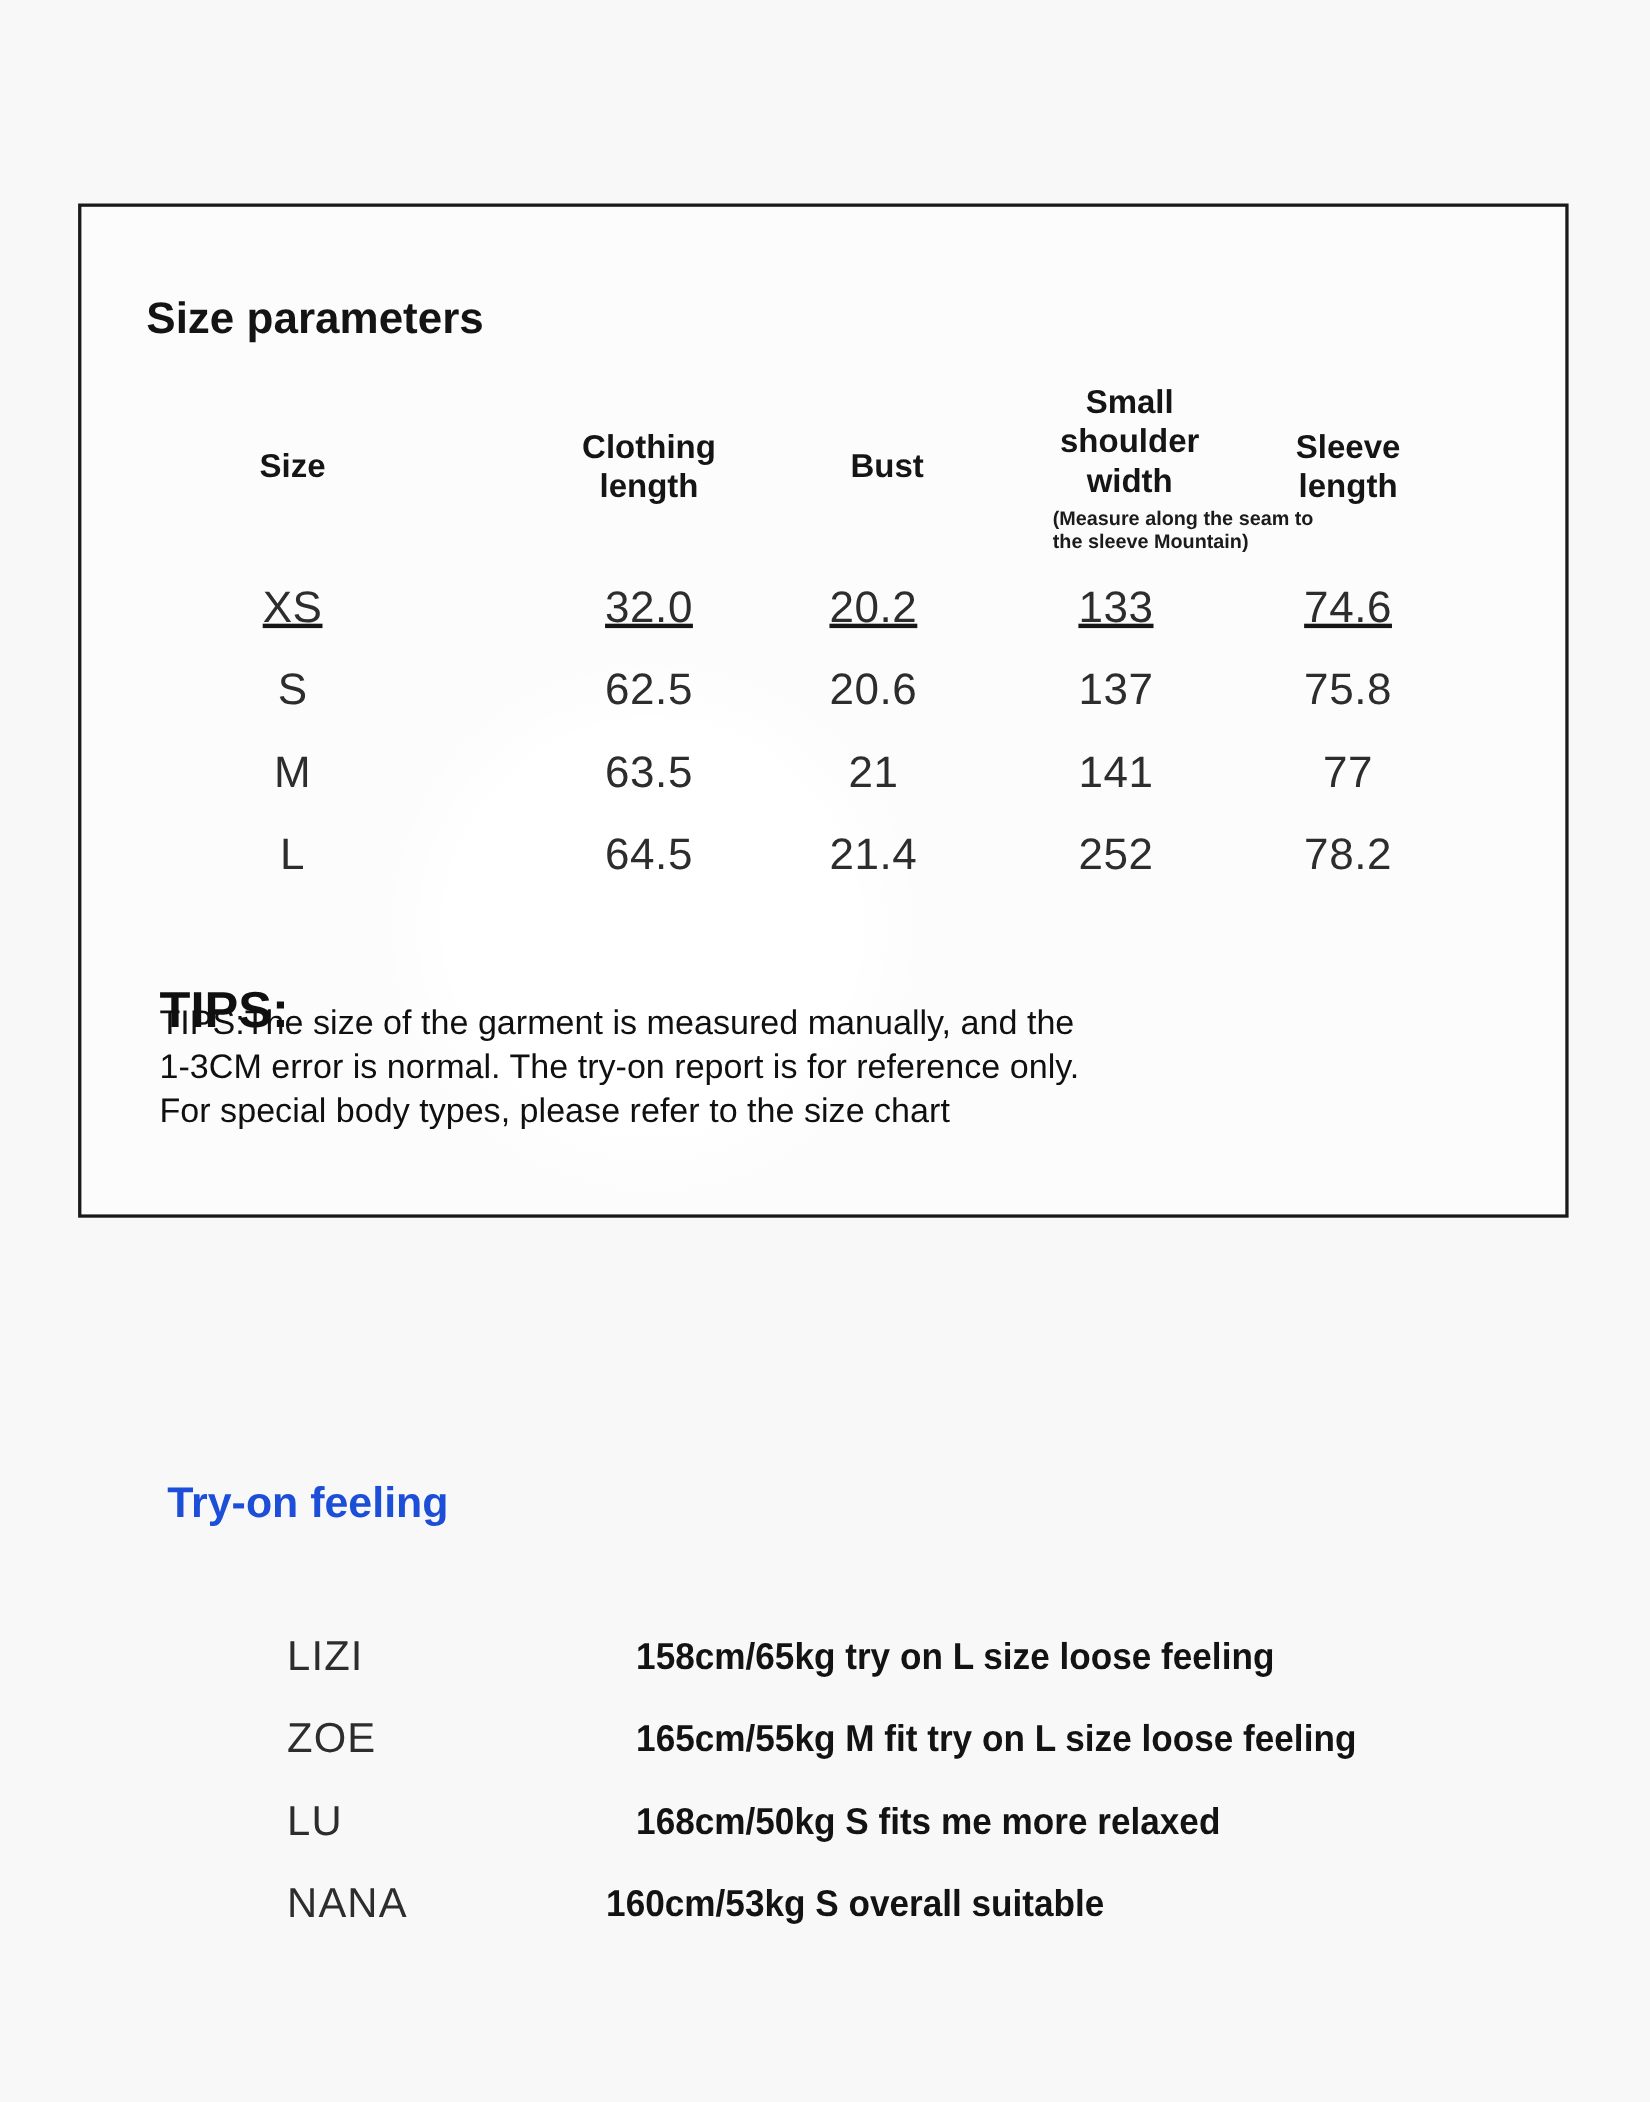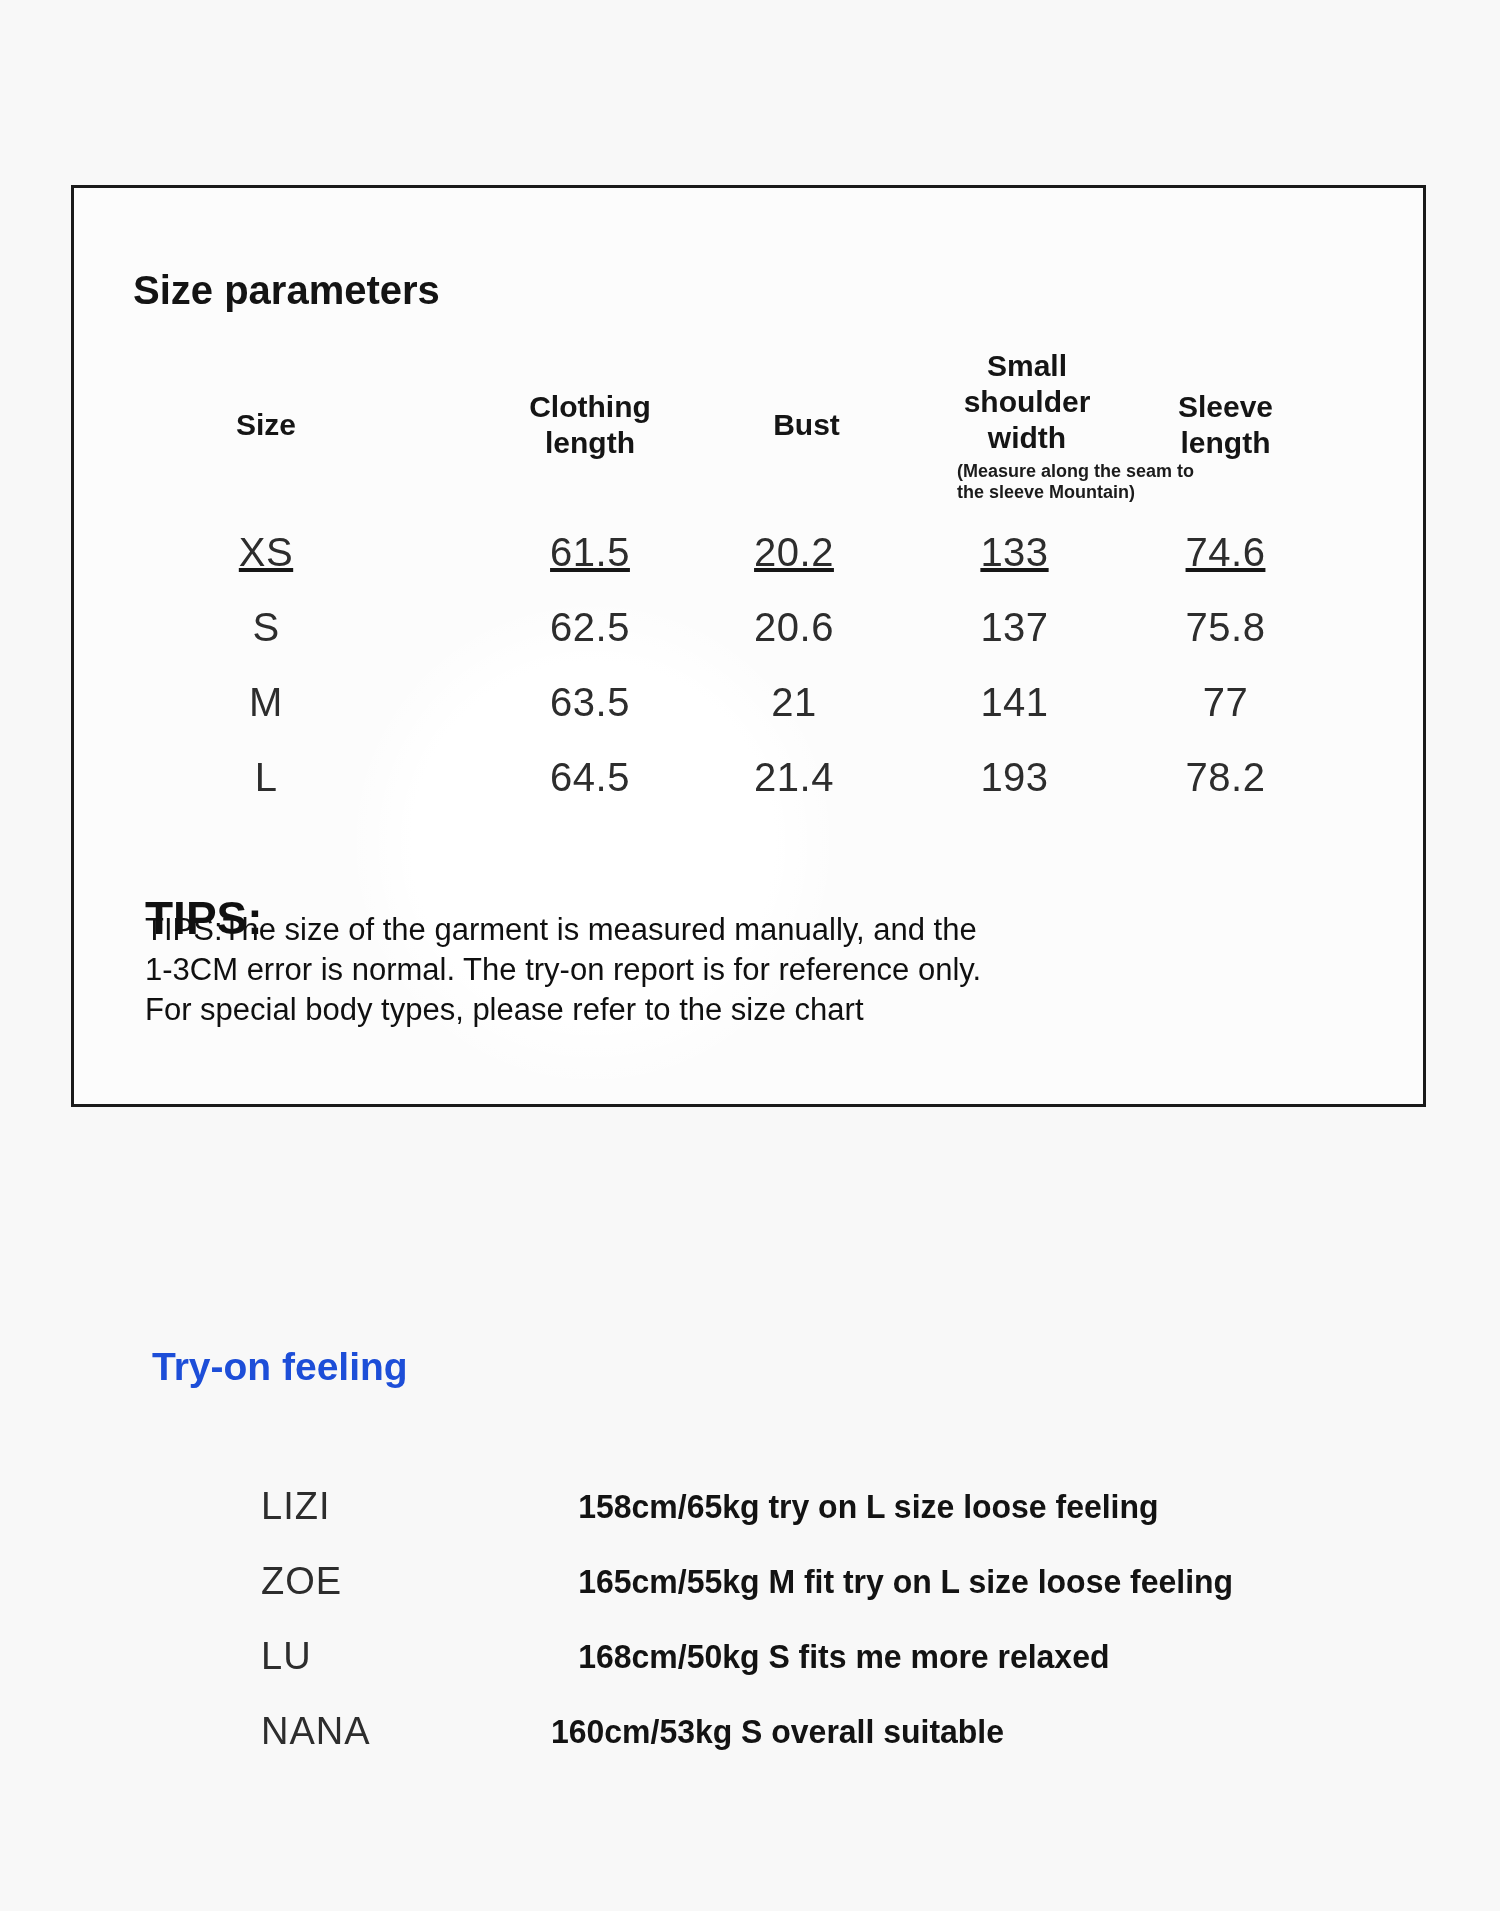--- a/index.html
+++ b/index.html
@@ -170,21 +170,21 @@
         <span class="pre">Sleeve
 length</span>
       </div>
     </div>
 
     <div class="trow trow-1">
       <div class="col c1">
           <span class="val">XS</span>
         </div>
       <div class="col c2">
-          <span class="val">61.5</span>
+          <span class="val">32.0</span>
         </div>
       <div class="col c3">
           <span class="val">20.2</span>
         </div>
       <div class="col c4">
           <span class="val">133</span>
         </div>
       <div class="col c5">
           <span class="val">74.6</span>
         </div>
@@ -230,21 +230,21 @@
       <div class="col c1">
           <span class="val">L</span>
         </div>
       <div class="col c2">
           <span class="val">64.5</span>
         </div>
       <div class="col c3">
           <span class="val">21.4</span>
         </div>
       <div class="col c4">
-          <span class="val">193</span>
+          <span class="val">252</span>
         </div>
       <div class="col c5">
           <span class="val">78.2</span>
         </div>
     </div>
 
     <div class="tips-big">TIPS:</div>
     <div class="tips-para pre">TIPS:The size of the garment is measured manually, and the
 1-3CM error is normal. The try-on report is for reference only.
 For special body types, please refer to the size chart</div>

